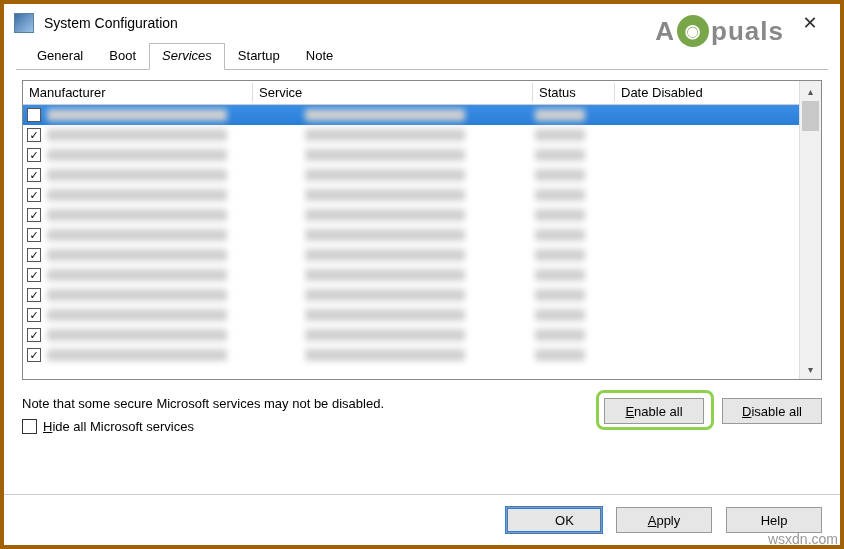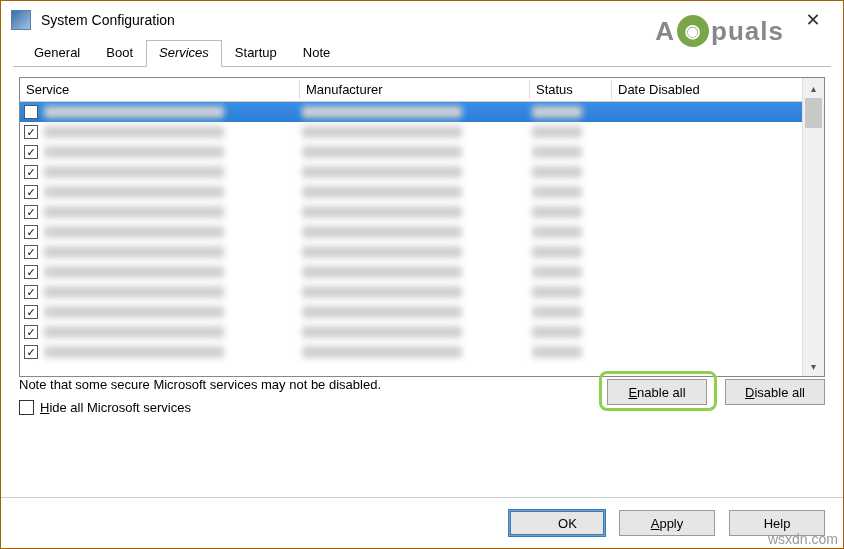--- a/index.html
+++ b/index.html
@@ -1,17 +1,17 @@
 <!DOCTYPE html>
 <html><head>
 <meta charset="utf-8">
 <style>
   * { box-sizing: border-box; font-family: 'Segoe UI', Tahoma, sans-serif; }
   body { margin: 0; background: #fff; width: 844px; height: 549px; position: relative; font-size: 13px; }
-  .window { width: 844px; height: 549px; border: 1px solid #a16207; display: flex; flex-direction: column; background: #fff; }
+  .window { width: 844px; height: 549px; border: 4px solid #a16207; display: flex; flex-direction: column; background: #fff; }
   .titlebar { height: 38px; display: flex; align-items: center; padding: 0 10px; }
   .titlebar .app-icon { width: 20px; height: 20px; background: linear-gradient(135deg,#3a6ea5,#a0c4e8); border:1px solid #5a7fa5; margin-right: 10px; }
   .titlebar .title { flex: 1; font-size: 14px; color: #000; }
   .titlebar .close { width: 40px; text-align: center; font-size: 18px; color: #333; cursor: pointer; }
   .watermark { position: absolute; top: 15px; right: 60px; font-size: 26px; font-weight: bold; color: #888; letter-spacing: 1px; display:flex; align-items:center; pointer-events:none; }
   .watermark .owl { width:32px; height:32px; border-radius:50%; background:#7aa64a; display:inline-flex; align-items:center; justify-content:center; color:#fff; font-size:18px; margin:0 2px; }
   .tabs { display: flex; align-items: flex-end; padding: 0 20px; }
   .tab { padding: 4px 12px 6px 12px; border: 1px solid transparent; cursor: pointer; font-size: 13px; color:#000; position:relative; top:1px; }
   .tab.active { border: 1px solid #bbb; border-bottom: 1px solid #fff; background: #fff; font-style: italic; }
   .tabline { border-top: 1px solid #bbb; margin: 0 12px; }
@@ -32,21 +32,21 @@
   .row .blur.s { width: 180px; margin-right: 20px; }
   .row .blur.m { width: 160px; margin-right: 20px; }
   .row .blur.t { width: 50px; }
   .row .cell-s { width: 258px; display:flex; }
   .row .cell-m { width: 230px; display:flex; }
   .row .cell-st { width: 80px; display:flex; }
   .scrollbar { width: 22px; background: #f0f0f0; border-left: 1px solid #ddd; display:flex; flex-direction:column; }
   .scroll-arrow { height: 20px; display:flex; align-items:center; justify-content:center; color:#555; font-size:10px; cursor:pointer; }
   .scroll-thumb { height: 30px; background: #c8c8c8; margin: 0 2px; }
   .scroll-track { flex:1; }
-  .below { display: flex; align-items: flex-start; margin-top: 0; gap: 22px; }
+  .below { display: flex; align-items: flex-start; margin-top: 16px; gap: 22px; }
   .note-area { flex: 1; }
   .note { font-size: 13px; color:#000; margin-bottom: 8px; }
   .hide-row { display: flex; align-items: flex-end; gap: 6px; }
   .hide-row .cb2 { width: 15px; height: 15px; border: 1px solid #333; background:#fff; cursor:pointer; }
   .hide-row label { font-size: 13px; cursor:pointer; }
   .hide-row label .ul { text-decoration: underline; }
   .btnrow { display:flex; gap: 18px; align-items:center; padding-top:2px; }
   .btn { min-width: 100px; height: 26px; border: 1px solid #999; background: #e6e6e6; display: inline-flex; align-items: center; justify-content: center; font-size: 13px; cursor: pointer; padding: 0 10px; }
   .btn.focused { outline: 1px solid #2a7ed6; box-shadow: inset 0 0 0 1px #2a7ed6; padding-left: 31px; }
   .highlight-ring { position: absolute; border: 3px solid #8fd14f; border-radius: 8px; pointer-events: none; }
@@ -78,22 +78,22 @@
     <div class="tab active">Services</div>
     <div class="tab">Startup</div>
     <div class="tab">Note</div>
   </div>
   <div class="tabline"></div>
 
   <div class="content">
     <div class="listbox">
       <div class="listmain">
         <div class="headers">
+          <div class="hcell manu">Manufacturer</div>
           <div class="hcell service">Service</div>
-          <div class="hcell manu">Manufacturer</div>
           <div class="hcell status">Status</div>
           <div class="hcell date">Date Disabled</div>
         </div>
         <div class="rows" id="rows">
             <div class="row selected">
               <div class="cb"></div>
               <div class="cell-s">
                 <div class="blur s"></div>
               </div>
               <div class="cell-m">

